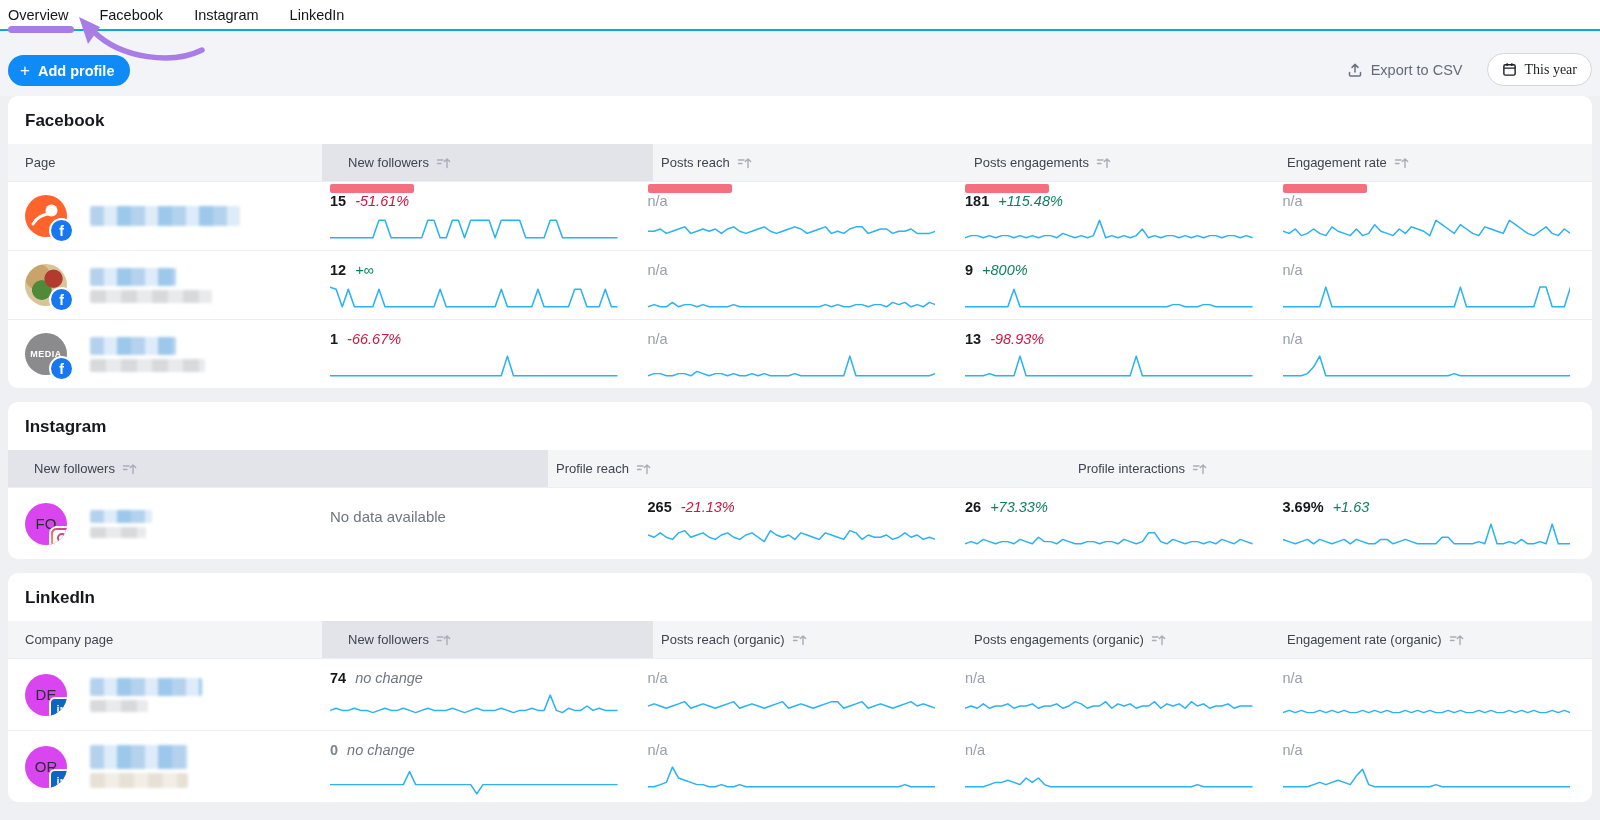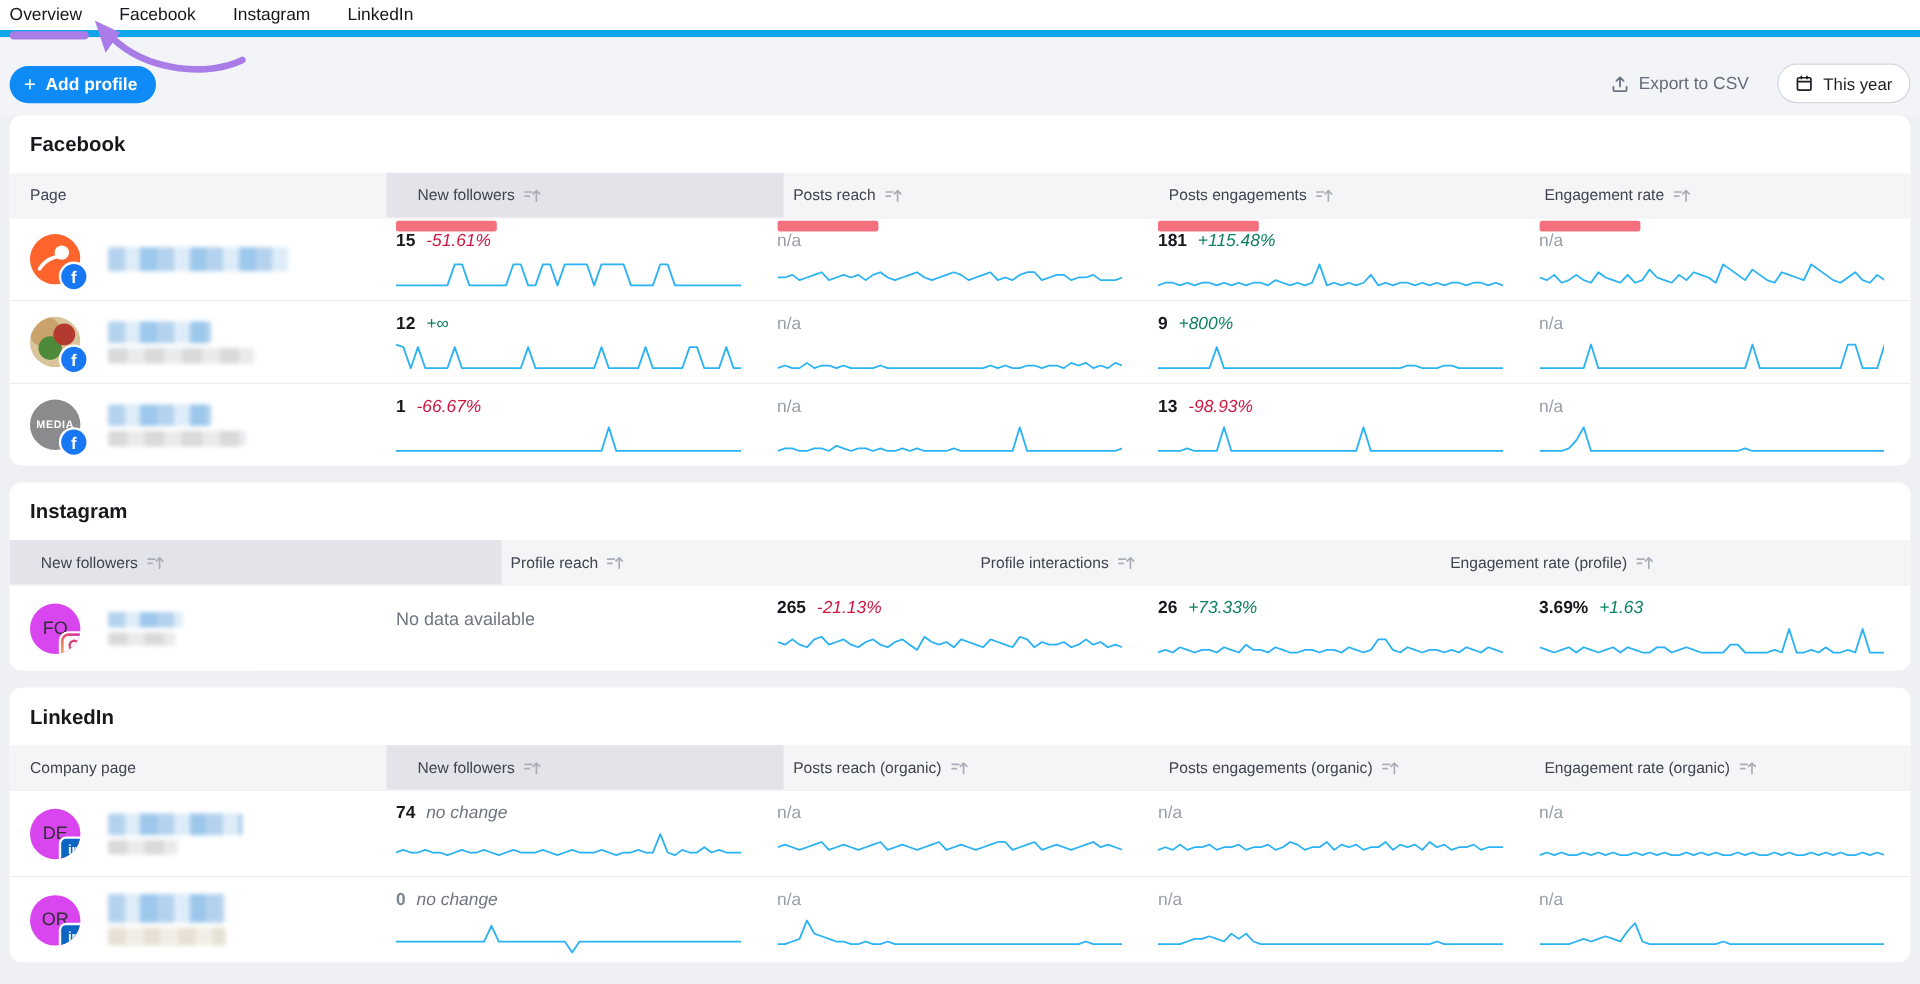--- a/index.html
+++ b/index.html
@@ -1,39 +1,39 @@
 <!DOCTYPE html>
 <html><head>
 <meta charset="utf-8">
 <style>
   * { margin:0; padding:0; box-sizing:border-box; }
   html,body { width:1600px; height:820px; overflow:hidden; }
   body { font-family:"Liberation Sans", sans-serif; background:#eef0f4; color:#17191f; }
 
   
-  .topnav { position:relative; height:31px; background:#fff; border-bottom:6px solid #0ea5e9;
+  .topnav { position:relative; height:31px; background:#fff; border-bottom:2px solid #0ea5e9;
             display:flex; align-items:center; padding-left:8px; gap:31px; }
   .tab { font-size:14.5px; color:#15171c; text-decoration:none; cursor:pointer; }
 
   .annotation-underline { position:absolute; left:8px; top:26px; width:66px; height:7px;
             background:#a97ce8; border-radius:3.5px; z-index:5; }
   .annotation-arrow { position:absolute; left:62px; top:12px; width:150px; height:50px; z-index:5; pointer-events:none; }
 
   
   .toolbar { position:relative; height:65px; background:#f3f4f8; }
   .btn-add { position:absolute; left:8px; top:24px; height:31px; padding:0 16px 0 12px;
              background:#0e8bf7; border:none; border-radius:16px; color:#fff;
              display:flex; align-items:center; gap:8px; font-size:14.5px; font-weight:700;
              font-family:inherit; cursor:pointer; }
   .btn-add .plus { font-size:17px; font-weight:400; line-height:1; margin-top:-1px; }
   .toolbar-right { position:absolute; right:8px; top:22px; display:flex; align-items:center; gap:24px; }
   .export { display:flex; align-items:center; gap:8px; color:#636b78; font-size:14.5px; cursor:pointer; }
   .btn-range { height:33px; padding:0 14px; background:#fff; border:1px solid #d3d6dd; border-radius:17px;
                display:flex; align-items:center; gap:8px; font-size:14px; color:#1c1e24;
-               font-family:Liberation Sans, sans-serif; cursor:pointer; }
+               font-family:Liberation Serif, serif; cursor:pointer; }
 
   
   .card { background:#fff; border-radius:10px; margin:0 8px 14px; overflow:hidden; }
   .card-title { font-size:17px; font-weight:700; color:#16181d; padding:15px 17px 13px; }
 
   .thead { display:flex; height:37px; background:#f4f5f7;justify-content:center; }
   .th { display:flex; align-items:center; font-size:13px; color:#3f4450; }
   .th.entity { width:314px; flex:none; padding-left:17px; }
   .th.metric { flex:1; padding-left:8px; gap:7px; cursor:pointer; }
   .th.metric.hl { background:#e2e4e9;padding-left:26px; }
@@ -326,27 +326,20 @@
           <path d="M11 10.5V2.2M8.3 4.6L11 1.9l2.7 2.7" stroke="#a9adb7" stroke-width="1.4" stroke-linecap="round" stroke-linejoin="round" fill="none"></path>
         </svg>
     </div>
     <div class="th metric">
       <span>Profile interactions</span>
       <svg class="sorticon" viewBox="0 0 15 12" width="15" height="12">
           <path d="M1.5 3h5.5M1.5 6.5h3.5" stroke="#a9adb7" stroke-width="1.4" stroke-linecap="round" fill="none"></path>
           <path d="M11 10.5V2.2M8.3 4.6L11 1.9l2.7 2.7" stroke="#a9adb7" stroke-width="1.4" stroke-linecap="round" stroke-linejoin="round" fill="none"></path>
         </svg>
     </div>
-    <div class="th metric">
-      <span>Engagement rate (profile)</span>
-      <svg class="sorticon" viewBox="0 0 15 12" width="15" height="12">
-          <path d="M1.5 3h5.5M1.5 6.5h3.5" stroke="#a9adb7" stroke-width="1.4" stroke-linecap="round" fill="none"></path>
-          <path d="M11 10.5V2.2M8.3 4.6L11 1.9l2.7 2.7" stroke="#a9adb7" stroke-width="1.4" stroke-linecap="round" stroke-linejoin="round" fill="none"></path>
-        </svg>
-    </div>
   </div>
 
   <div class="trow h72">
     <div class="cell entity">
       <div class="avatar av-plain">
         <span class="avtxt">FO</span>
         <span class="badge badge-ig">
             <span class="ig-inner"></span>
           </span>
       </div>

